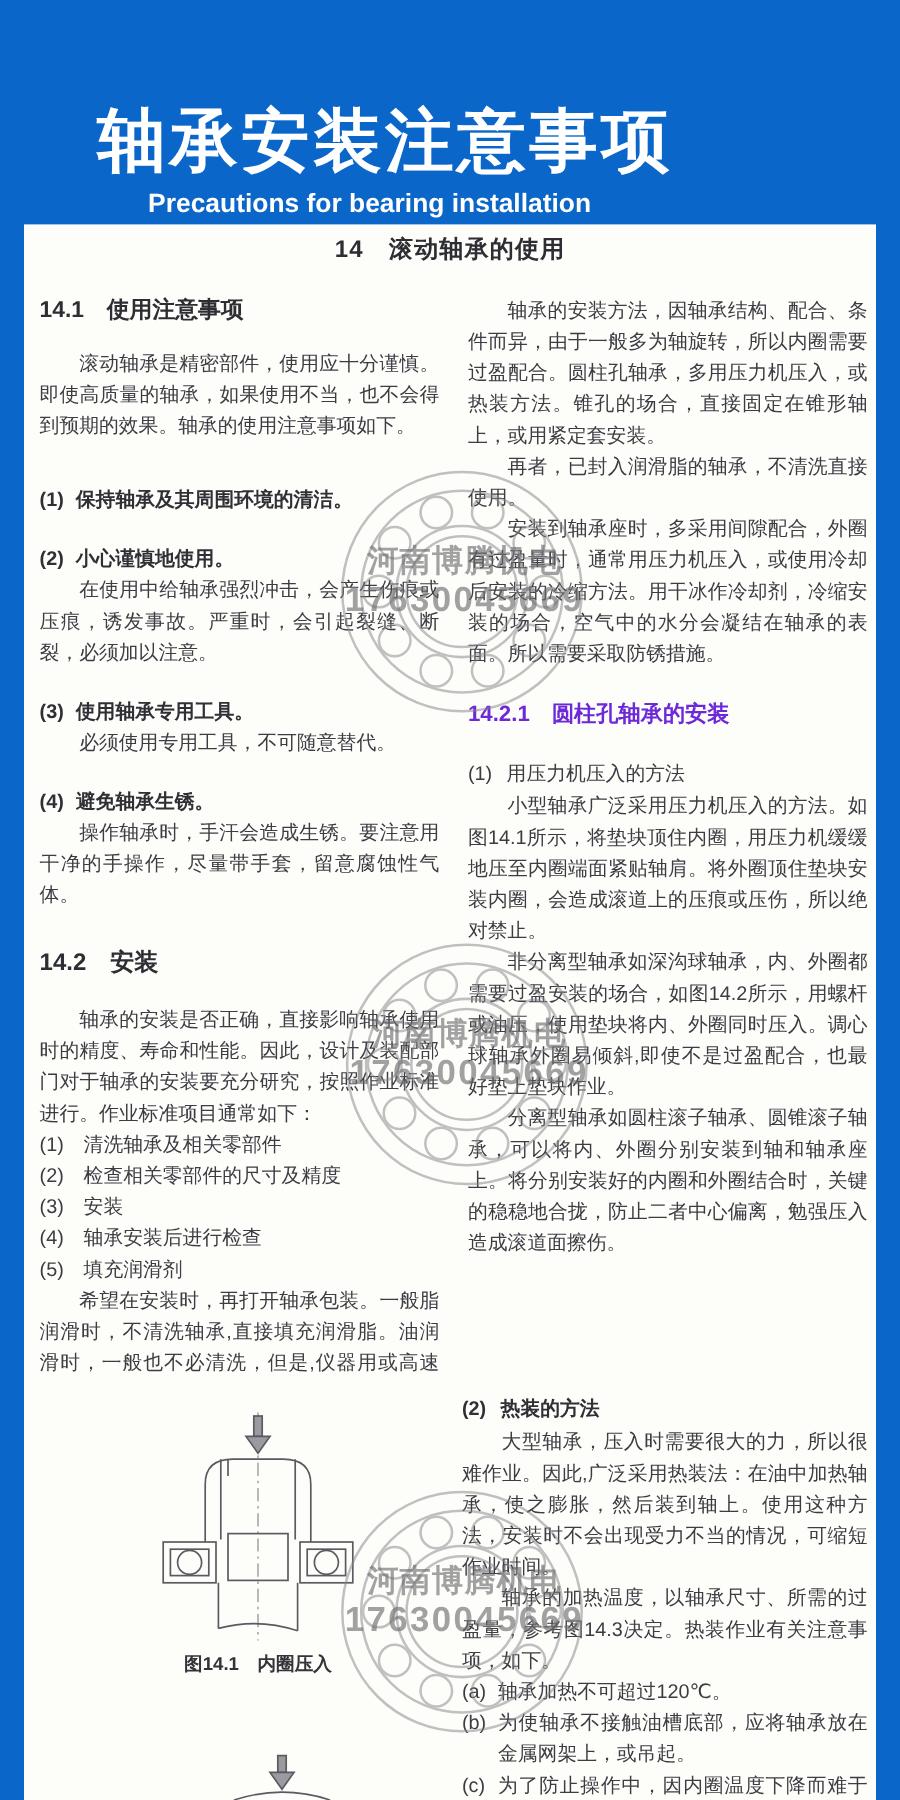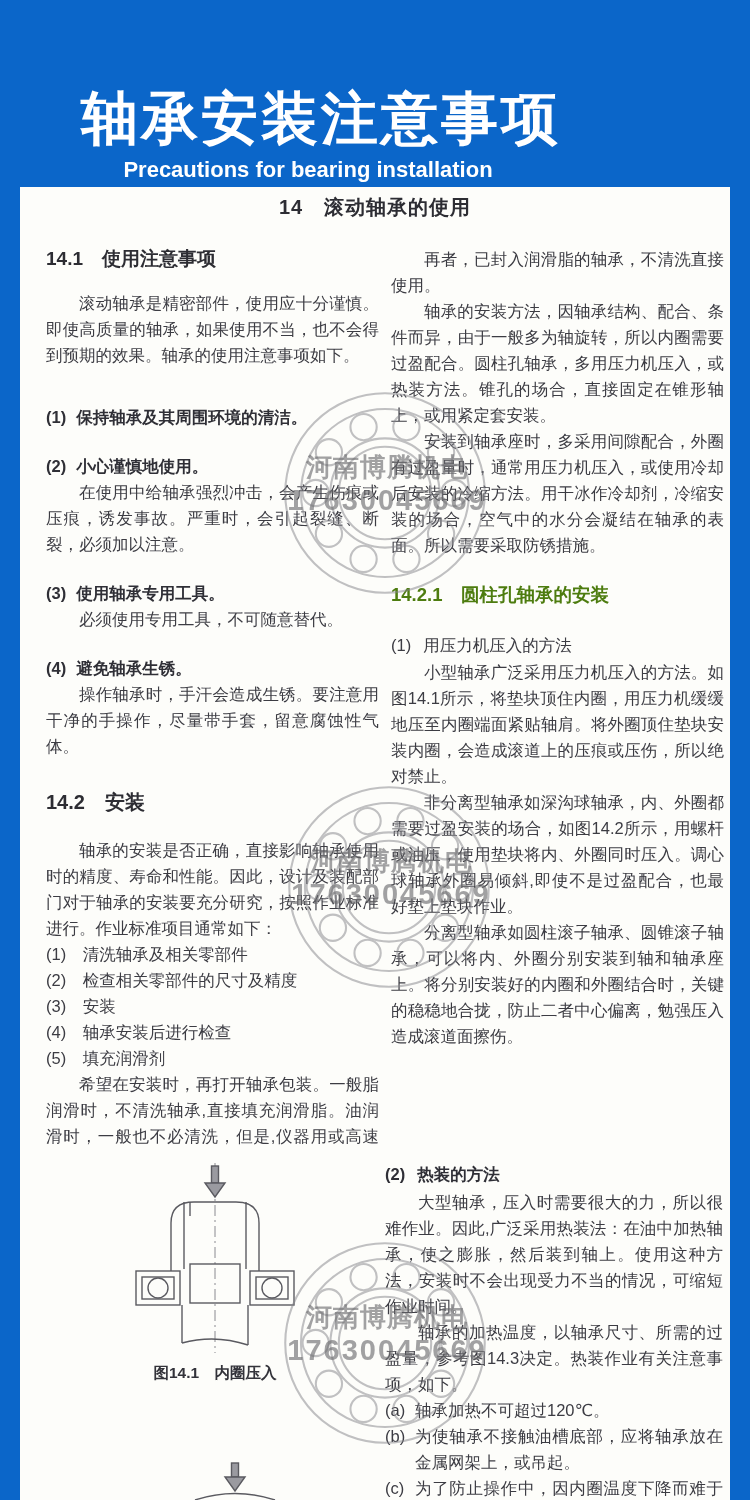--- a/index.html
+++ b/index.html
@@ -18,42 +18,42 @@
   }
   .panel {
     position:absolute; left:20px; width:710px; background:#fdfdfa;
   }
   .panel1 { top:187px; height:992px; }
   .panel2 { top:1145px; height:355px; }
   .doc-heading {
     text-align:center; font-size:20px; font-weight:700; color:#2d2d33;
     padding-top:7px; letter-spacing:1px;
   }
-  .cols { display:flex; gap:12px; padding:25px 6px 0 13px;justify-content:flex-end; }
+  .cols { display:flex; gap:24px; padding:25px 6px 0 13px; }
   .col { width:333px; font-size:16.5px; line-height:26px; color:#3c3c43; text-align:justify; }
   .para { margin:0; text-indent:2em; }
   .sec-h1 { font-size:19px; font-weight:700; color:#2d2d33; margin:0 0 18px 0; }
   .sec-h1.s142 { font-size:20px; margin-top:30px; margin-bottom:22px; }
   .item { margin-top:23px; }
   .item.first { margin-top:36px; }
   .item-title { font-weight:700; color:#2f2f36; }
   .item-label { margin-right:10px; }
   .step { margin:0; }
-  .sec-h2 { font-size:18.5px; font-weight:700; color:#4d7c0f; margin:24px 0 24px 0; }
+  .sec-h2 { font-size:18.5px; font-weight:700; color:#6d28d9; margin:24px 0 24px 0; }
   .sub-h { margin:0 0 1px 0; }
   .sub-label { margin-right:12px; }
   .rp { margin:0; text-indent:2em; }
   .note { display:flex; margin:0; }
   .note-label { width:30px; flex:none; }
   .note-body { flex:1; text-align:justify; }
   .m2-title-line { font-weight:700; color:#2f2f36; margin-bottom:2px; }
   .m2-label { margin-right:12px; }
 
   
-  .fig-block { position:absolute; left:58px; top:14px; width:274px; }
+  .fig-block { position:absolute; left:58px; top:28px; width:274px; }
   .fig-caption { text-align:center; font-weight:700; font-size:15.5px; color:#33333a; margin-top:4px; }
   .fig-svg { display:block; margin:0 auto; }
   .bottom-fig { position:absolute; left:173px; top:316px; }
 
   
   .watermark { position:absolute; width:270px; height:210px; pointer-events:none; }
   .wm-circle { position:absolute; left:28px; top:0; opacity:0.5; }
   .wm-text { position:absolute; left:0; top:62px; width:270px; text-align:center; color:rgba(105,105,108,0.62); }
   .wm-company { font-size:26px; font-weight:700; white-space:nowrap; letter-spacing:1px; line-height:34px; }
   .wm-phone { font-size:29px; font-weight:700; white-space:nowrap; letter-spacing:2px; line-height:32px; }
@@ -110,22 +110,22 @@
           <div class="step">(1)　清洗轴承及相关零部件</div>
           <div class="step">(2)　检查相关零部件的尺寸及精度</div>
           <div class="step">(3)　安装</div>
           <div class="step">(4)　轴承安装后进行检查</div>
           <div class="step">(5)　填充润滑剂</div>
         </div>
         <p class="para">希望在安装时，再打开轴承包装。一般脂润滑时，不清洗轴承,直接填充润滑脂。油润滑时，一般也不必清洗，但是,仪器用或高速用轴承等,要用洁净的油清洗，除去涂在轴承上的防锈剂。除去了防锈剂的轴承，易生锈，所以不能随意放置。</p>
       </div>
 
       <div class="col">
+        <p class="rp">轴承的安装方法，因轴承结构、配合、条件而异，由于一般多为轴旋转，所以内圈需要过盈配合。圆柱孔轴承，多用压力机压入，或热装方法。锥孔的场合，直接固定在锥形轴上，或用紧定套安装。</p>
         <p class="rp">再者，已封入润滑脂的轴承，不清洗直接使用。</p>
-        <p class="rp">轴承的安装方法，因轴承结构、配合、条件而异，由于一般多为轴旋转，所以内圈需要过盈配合。圆柱孔轴承，多用压力机压入，或热装方法。锥孔的场合，直接固定在锥形轴上，或用紧定套安装。</p>
         <p class="rp">安装到轴承座时，多采用间隙配合，外圈有过盈量时，通常用压力机压入，或使用冷却后安装的冷缩方法。用干冰作冷却剂，冷缩安装的场合，空气中的水分会凝结在轴承的表面。所以需要采取防锈措施。</p>
         <div class="sec-h2">14.2.1　圆柱孔轴承的安装</div>
         <div class="sub-h">
           <span class="sub-label">(1)</span><span>用压力机压入的方法</span>
         </div>
         <p class="rp">小型轴承广泛采用压力机压入的方法。如图14.1所示，将垫块顶住内圈，用压力机缓缓地压至内圈端面紧贴轴肩。将外圈顶住垫块安装内圈，会造成滚道上的压痕或压伤，所以绝对禁止。</p>
         <p class="rp">非分离型轴承如深沟球轴承，内、外圈都需要过盈安装的场合，如图14.2所示，用螺杆或油压，使用垫块将内、外圈同时压入。调心球轴承外圈易倾斜,即使不是过盈配合，也最好垫上垫块作业。</p>
         <p class="rp">分离型轴承如圆柱滚子轴承、圆锥滚子轴承，可以将内、外圈分别安装到轴和轴承座上。将分别安装好的内圈和外圈结合时，关键的稳稳地合拢，防止二者中心偏离，勉强压入造成滚道面擦伤。</p>
       </div>
     </div>

